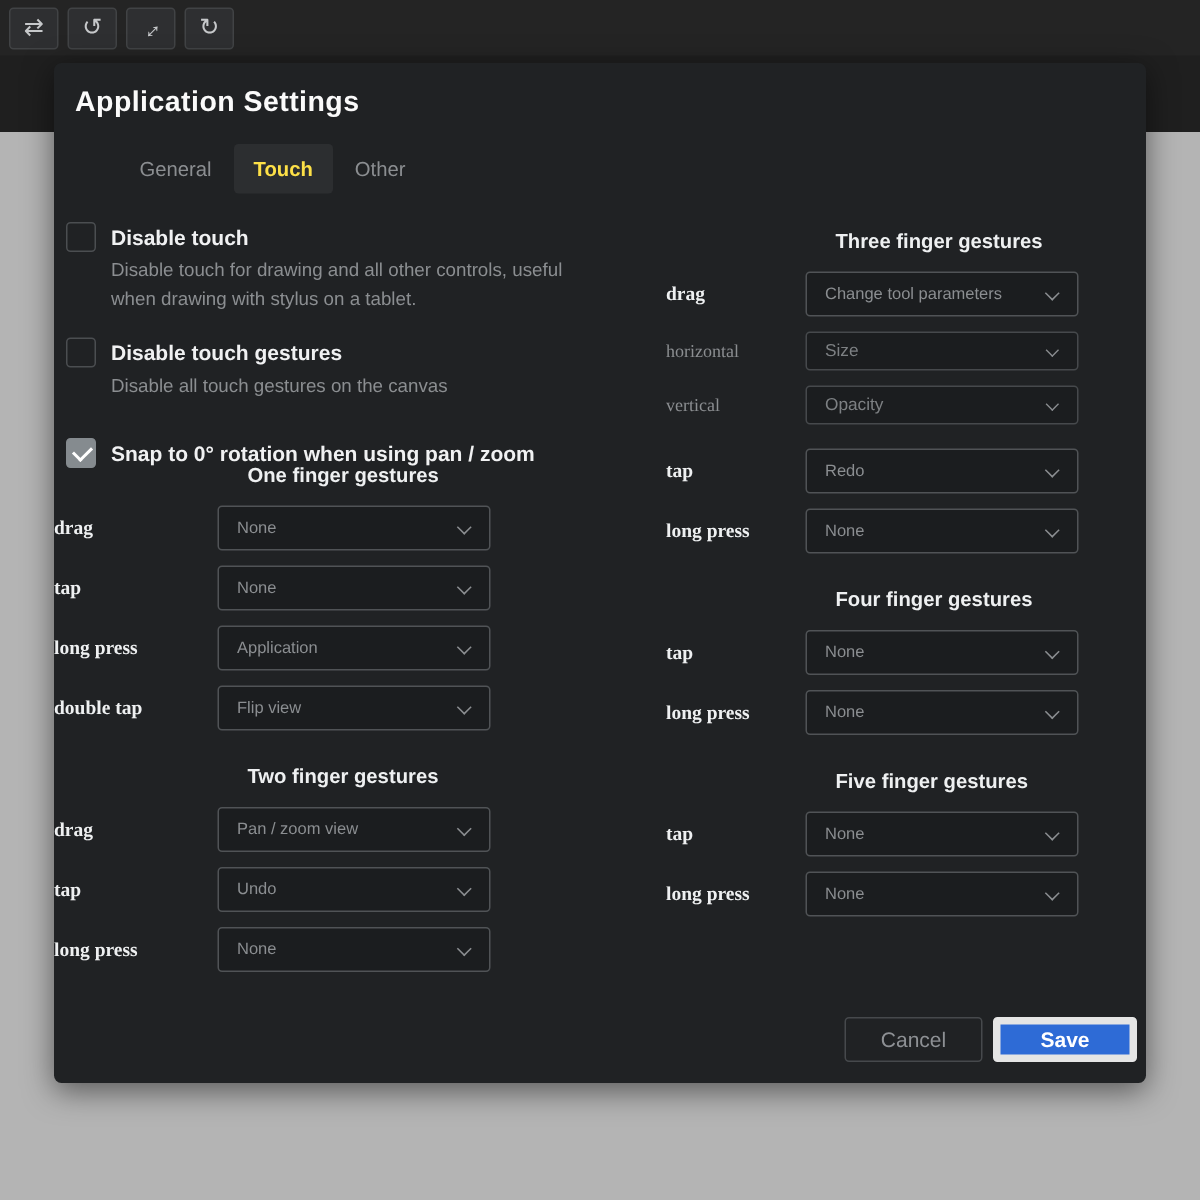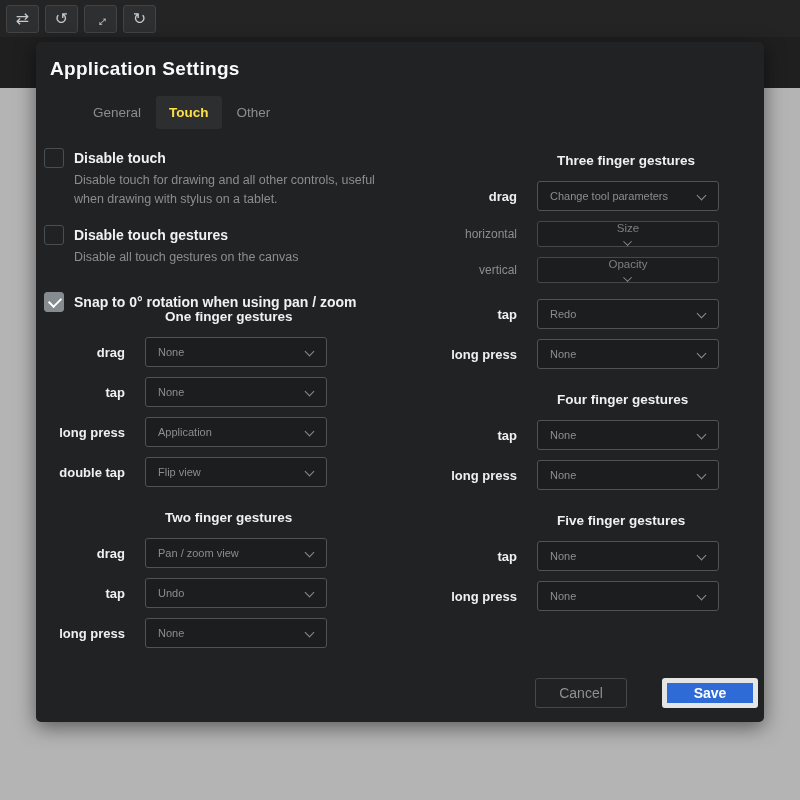--- a/index.html
+++ b/index.html
@@ -44,38 +44,38 @@
   
   .gcol { position:absolute; }
   .gcol-left  { left:0;   top:267px; width:350px; }
   .gcol-right { left:384px; top:111px; width:300px;margin-left:24px; }
   .gsec-title { font-size:13.5px; font-weight:700; color:#eef0f1; margin-bottom:12px; line-height:16px; }
   .gcol-left  .gsec-title { margin-left:129px; }
   .gcol-right .gsec-title { margin-left:113px; }
   .gsec + .gsec { margin-top:23px; }
   .grow { display:flex; align-items:center; margin-bottom:10px; }
   .grow.gap-top { margin-top:16px; }
-  .glbl { font-size:13px; font-weight:700; color:#eef0f1; text-align:right; }
+  .glbl { font-size:13px; font-weight:700; color:#eef0f1; text-align:left;font-family:Liberation Serif, serif; }
   .gcol-left  .glbl { width:109px; padding-right:20px; }
   .gcol-right .glbl { width:93px;  padding-right:20px; }
   .grow.muted .glbl { color:#8b8e91; font-weight:400; font-size:12px; }
   .select { width:182px; height:30px; background:#1b1d1f; border:1px solid #505356; border-radius:3px;
     display:flex; align-items:center; justify-content:space-between; padding:0 12px; cursor:pointer; }
   .sel-val { font-size:11px; color:#8b8e91; white-space:nowrap; }
   .chev { width:8px; height:8px; position:relative; flex:0 0 auto; }
   .chev::before { content:""; position:absolute; left:0; top:0; width:6px; height:6px;
     border-right:1.7px solid #8b8e91; border-bottom:1.7px solid #8b8e91; transform:rotate(45deg); }
-  .grow.small .select { height:26px; border-color:#46494c;flex-direction:column; }
+  .grow.small .select { height:26px; border-color:#46494c; }
   .grow.small .sel-val { font-size:11.5px; color:#7d8083; }
   .grow.small .chev { transform:scale(.9); }
 
   
   .footer { position:absolute; right:6px; bottom:14px; display:flex; gap:7px; }
   .btn { height:30px; border-radius:3px; font-size:14px; display:flex; align-items:center;
-    justify-content:center; cursor:pointer; font-family:"Liberation Sans", sans-serif;margin-left:28px; }
+    justify-content:center; cursor:pointer; font-family:"Liberation Sans", sans-serif; }
   .btn-cancel { width:92px; background:transparent; border:1px solid #46494c; color:#8d9094; }
   .btn-save { width:96px; background:#2e6bd6; border:5px solid #e5e5e5; color:#ffffff; font-weight:600; }
 </style>
 </head>
 <body>
 
 <div class="stage">
 
   <div class="app-header">
     <div class="app-header-lower"></div>

